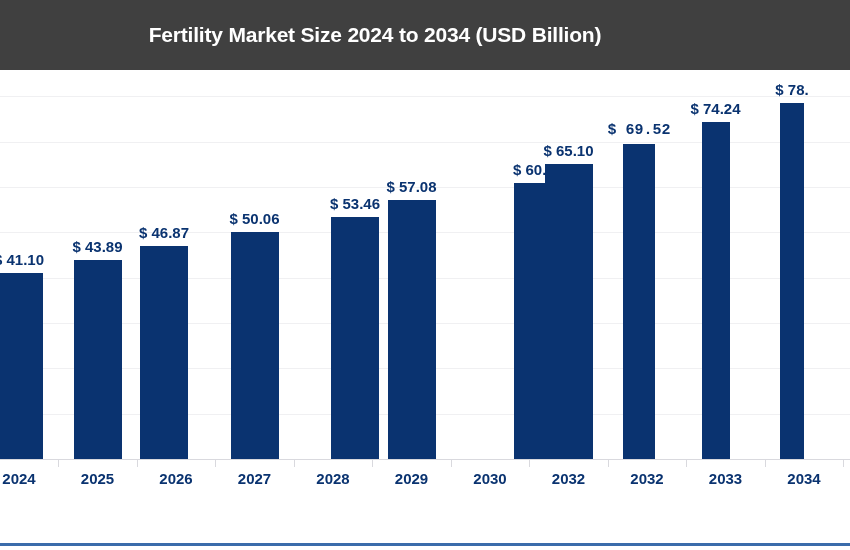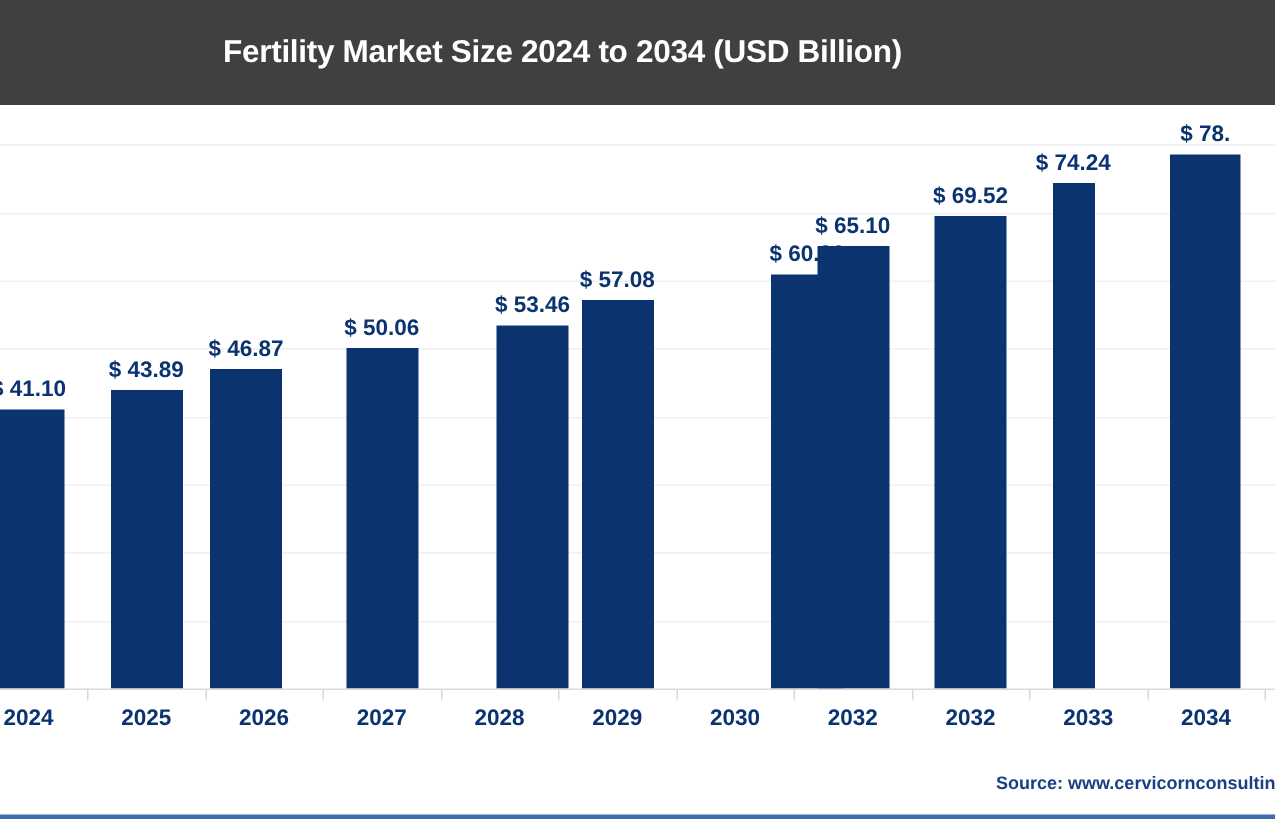--- a/index.html
+++ b/index.html
@@ -219,29 +219,29 @@
           <div class="bar-label" style="top: 108.149px; color: rgb(10, 51, 112);">$ 57.08</div>
         </div>
         <div class="bar-slot" style="left: 466px; width: 48px; margin-left: 48px;">
           <div class="bar" style="height: 276.447px; background: rgb(10, 51, 112);"></div>
           <div class="bar-label" style="top: 90.5535px; color: rgb(10, 51, 112);">$ 60.96</div>
         </div>
         <div class="bar-slot" style="left: 544.5px; width: 48px;">
           <div class="bar" style="height: 295.221px; background: rgb(10, 51, 112);"></div>
           <div class="bar-label" style="top: 71.7791px; color: rgb(10, 51, 112);">$ 65.10</div>
         </div>
-        <div class="bar-slot" style="left: 623px; width: 48px;">
+        <div class="bar-slot" style="left: 623px; width: 32px; font-family: Liberation Mono, monospace;">
           <div class="bar" style="height: 315.265px; background: rgb(10, 51, 112);"></div>
           <div class="bar-label" style="top: 51.7349px; color: rgb(10, 51, 112);">$ 69.52</div>
         </div>
         <div class="bar-slot" style="left: 701.5px; width: 28px;">
           <div class="bar" style="height: 336.67px; background: rgb(10, 51, 112);"></div>
           <div class="bar-label" style="top: 30.3302px; color: rgb(10, 51, 112);">$ 74.24</div>
         </div>
-        <div class="bar-slot" style="left: 780px; width: 24px; padding-left: 23px;">
+        <div class="bar-slot" style="left: 780px; width: 24px;">
           <div class="bar" style="height: 355.535px; background: rgb(10, 51, 112);"></div>
           <div class="bar-label" style="top: 11.4651px; color: rgb(10, 51, 112);">$ 78.</div>
         </div>
       </div>
     <div id="axis-line"></div>
   <div class="tick" style="left: 58px;"></div>
       <div class="tick" style="left: 136.5px;"></div>
       <div class="tick" style="left: 215px;"></div>
       <div class="tick" style="left: 293.5px;"></div>
       <div class="tick" style="left: 372px;"></div>
@@ -261,15 +261,14 @@
       <div class="xlabel" style="left: 411.5px;">2029</div>
       <div class="xlabel" style="left: 490px;">2030</div>
       <div class="xlabel" style="left: 568.5px;">2032</div>
       <div class="xlabel" style="left: 647px;">2032</div>
       <div class="xlabel" style="left: 725.5px;">2033</div>
       <div class="xlabel" style="left: 804px;">2034</div>
     </div>
 </div>
 
 <div id="footer">
-  <div id="source">Source: www.cervicornconsultin</div>
   <div id="footer-rule"></div>
 </div>
 
 </body></html>

